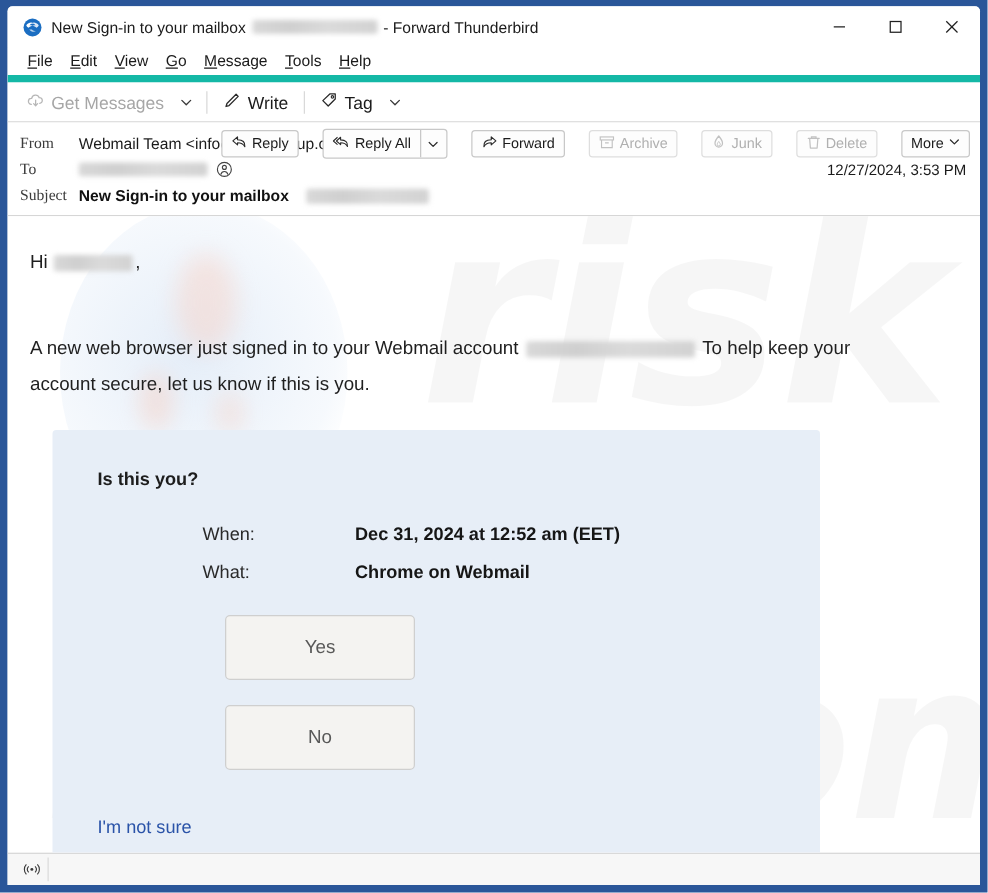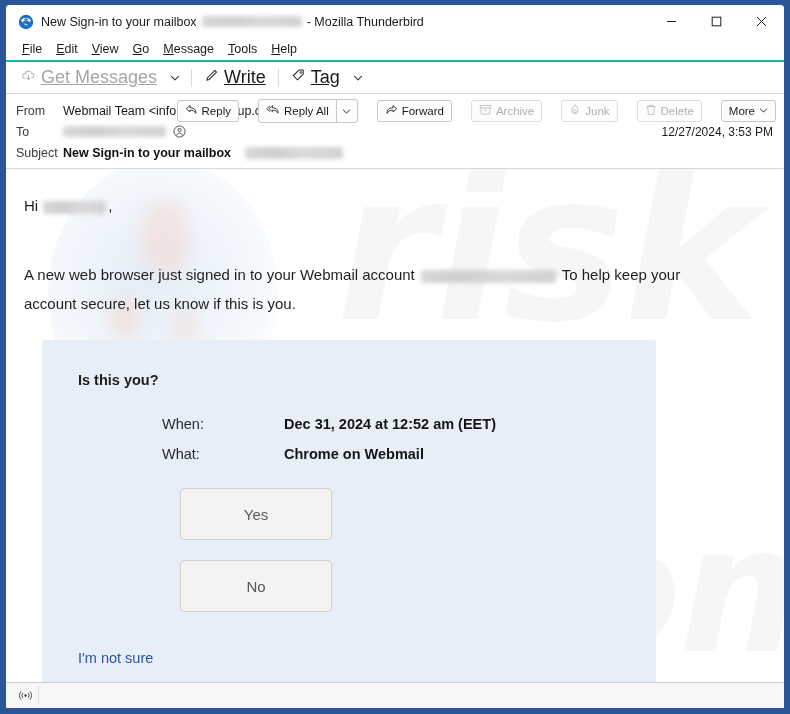--- a/index.html
+++ b/index.html
@@ -81,21 +81,21 @@
   .tb-btn svg { display: block; }
 
   
   .menubar {
     height: 22px;
     min-height: 22px;
     display: flex;
     align-items: center;
     padding-left: 9px;
     background: #ffffff;
-    border-bottom: 2px solid #14b8a6;
+    border-bottom: 6px solid #14b8a6;
   }
   .menu-item {
     font-size: 12.5px;
     color: #1b1b1b;
     padding: 1px 7px;
     cursor: default;
     white-space: nowrap;
   }
   .menu-item u { text-decoration: underline; text-underline-offset: 1px; }
 
@@ -108,26 +108,25 @@
     background: #ffffff;
     border-bottom: 1px solid #d6d6d6;
     padding-left: 8px;
   }
   .tool-btn {
     display: flex;
     align-items: center;
     gap: 5px;
     height: 24px;
     padding: 0 7px;
-    font-size: 18px;
+    font-size: 14px;
     color: #1b1b1b;
     border-radius: 3px;
     cursor: default;
     white-space: nowrap;
-    text-decoration: underline;
   }
   .tool-btn.disabled { color: #a6a6a6; }
   .tool-btn.disabled svg { opacity: .42; }
   .tool-caret {
     display: flex; align-items: center; justify-content: center;
     width: 22px; height: 24px;
     cursor: default;
   }
   .tool-sep {
     width: 1px; height: 18px;
@@ -149,20 +148,21 @@
     align-items: center;
     min-height: 21px;
     font-size: 12.5px;
     color: #1b1b1b;
   }
   .hdr-label {
     width: 47px;
     flex: 0 0 47px;
     color: #3b3b3b;
     font-size: 12.5px;
+    font-family: Liberation Serif, serif;
   }
   .hdr-value { display: flex; align-items: center; gap: 6px; }
   .redact-to { width: 103px; height: 11px; }
   .redact-subject { width: 98px; height: 12px; margin-left: 8px; }
   .hdr-subject { font-weight: bold; font-size: 12.5px; color: #111; }
   .pill-icon {
     display: inline-flex;
     align-items: center; justify-content: center;
     width: 14px; height: 14px;
     flex: 0 0 14px;
@@ -389,21 +389,21 @@
         <svg width="16" height="16" viewBox="0 0 16 16">
           <circle cx="8" cy="8" r="7.2" fill="#1b6ec2"></circle>
           <path d="M3 6.2c1.6-2 4-2.8 5.6-1.6-1.4.2-2.4.8-3 1.7.9-.3 1.9-.2 2.6.3-1.5.1-2.6.7-3.3 1.6C3.9 7.8 3.3 7 3 6.2z" fill="#fff"></path>
           <path d="M13 6.2c-1.6-2-4-2.8-5.6-1.6 1.4.2 2.4.8 3 1.7-.9-.3-1.9-.2-2.6.3 1.5.1 2.6.7 3.3 1.6.9-.4 1.6-1.2 1.9-2z" fill="#fff" opacity=".85"></path>
           <path d="M5.4 9.5c1.5 1.9 3.9 2.4 5.3 1.2-1.3 0-2.4-.4-3.2-1.2z" fill="#fff" opacity=".7"></path>
         </svg>
       </span>
       <div class="tb-title-wrap">
         <span>New Sign-in to your mailbox</span>
         <span class="redact redact-title"></span>
-        <span>- Mozilla Thunderbird</span>
+        <span>- Forward Thunderbird</span>
       </div>
       <div class="tb-controls">
         <div class="tb-btn">
           <svg width="11" height="11" viewBox="0 0 11 11">
               <line x1="1" y1="5.5" x2="10" y2="5.5" stroke="#202020" stroke-width="1"></line>
             </svg>
         </div>
         <div class="tb-btn">
           <svg width="11" height="11" viewBox="0 0 11 11">
               <rect x="1.2" y="1.2" width="8.6" height="8.6" fill="none" stroke="#202020" stroke-width="1"></rect>

